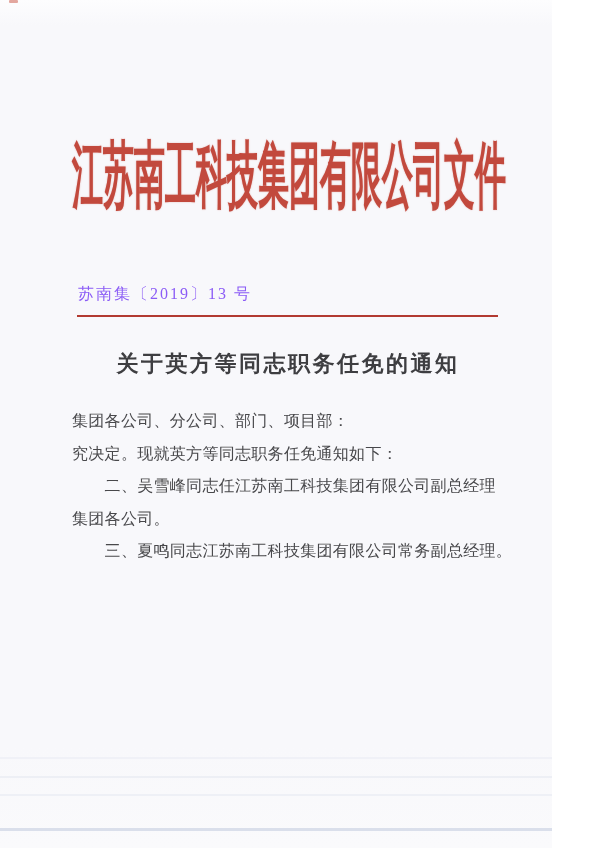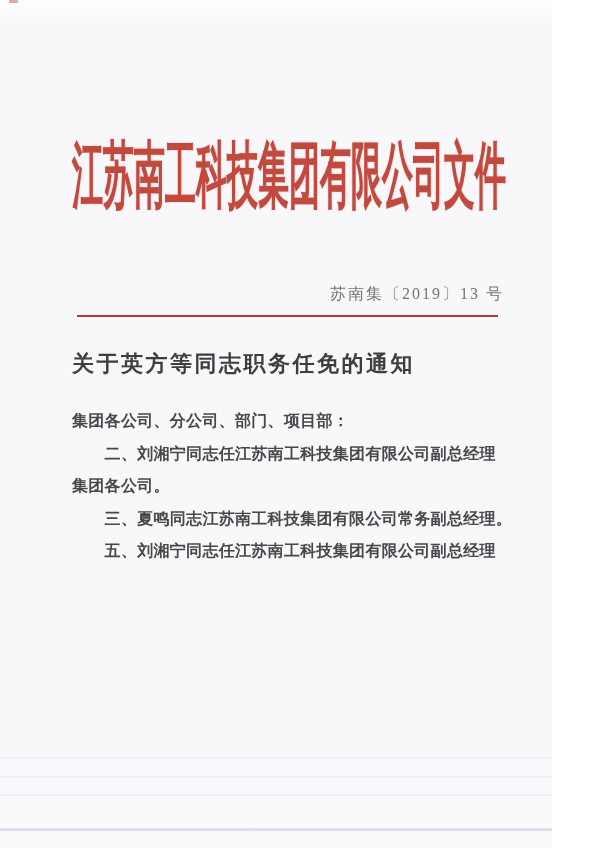--- a/index.html
+++ b/index.html
@@ -45,55 +45,54 @@
     letter-spacing: 0px;
     color: #c2493d;
     transform: scale(1.0, 2.35);
     transform-origin: center center;
     white-space: nowrap;
     text-shadow: 0 0 1px rgba(194, 73, 61, 0.45);
   }
   .doc-number {
     position: absolute;
     top: 284px;
-    left: 0;
+    left: 6px;
     width: 432px;
-    text-align: right;
+    text-align: left;
     font-size: 16px;
     letter-spacing: 2px;
-    color: #737373;
+    color: #8b5cf6;
     white-space: pre;
   }
   .red-line {
     position: absolute;
     top: 315px;
     left: 5px;
     width: 421px;
     height: 2px;
     background: #b23a31;
   }
   .notice-title {
     position: absolute;
     top: 349px;
     left: 0;
     width: 432px;
-    text-align: left;
+    text-align: center;
     font-size: 22px;
     font-weight: 700;
     letter-spacing: 2.5px;
     color: #3e3e41;
     white-space: nowrap;
   }
   .doc-body {
     position: absolute;
     top: 405px;
     left: 0;
     width: 432px;
     color: #48484b;
-    font-weight: bold;
   }
   .body-line {
     height: 32.5px;
     line-height: 32.5px;
     font-size: 16px;
     letter-spacing: 0.3px;
     white-space: pre;
     overflow: visible;
   }
   
@@ -129,24 +128,24 @@
     <div class="letterhead">江苏南工科技集团有限公司文件</div>
 
     <div class="doc-number">苏南集〔2019〕13 号</div>
 
     <div class="red-line"></div>
 
     <div class="notice-title">关于英方等同志职务任免的通知</div>
 
     <div class="doc-body">
       <div class="body-line">集团各公司、分公司、部门、项目部：</div>
-      <div class="body-line">　　二、刘湘宁同志任江苏南工科技集团有限公司副总经理</div>
+      <div class="body-line">究决定。现就英方等同志职务任免通知如下：</div>
+      <div class="body-line">　　二、吴雪峰同志任江苏南工科技集团有限公司副总经理</div>
       <div class="body-line">集团各公司。</div>
       <div class="body-line">　　三、夏鸣同志江苏南工科技集团有限公司常务副总经理。</div>
-      <div class="body-line">　　五、刘湘宁同志任江苏南工科技集团有限公司副总经理</div>
     </div>
 
   </div>
 
   <div class="streak streak-1"></div>
   <div class="streak streak-2"></div>
   <div class="streak streak-3"></div>
   <div class="streak streak-4"></div>
 
 </div>

